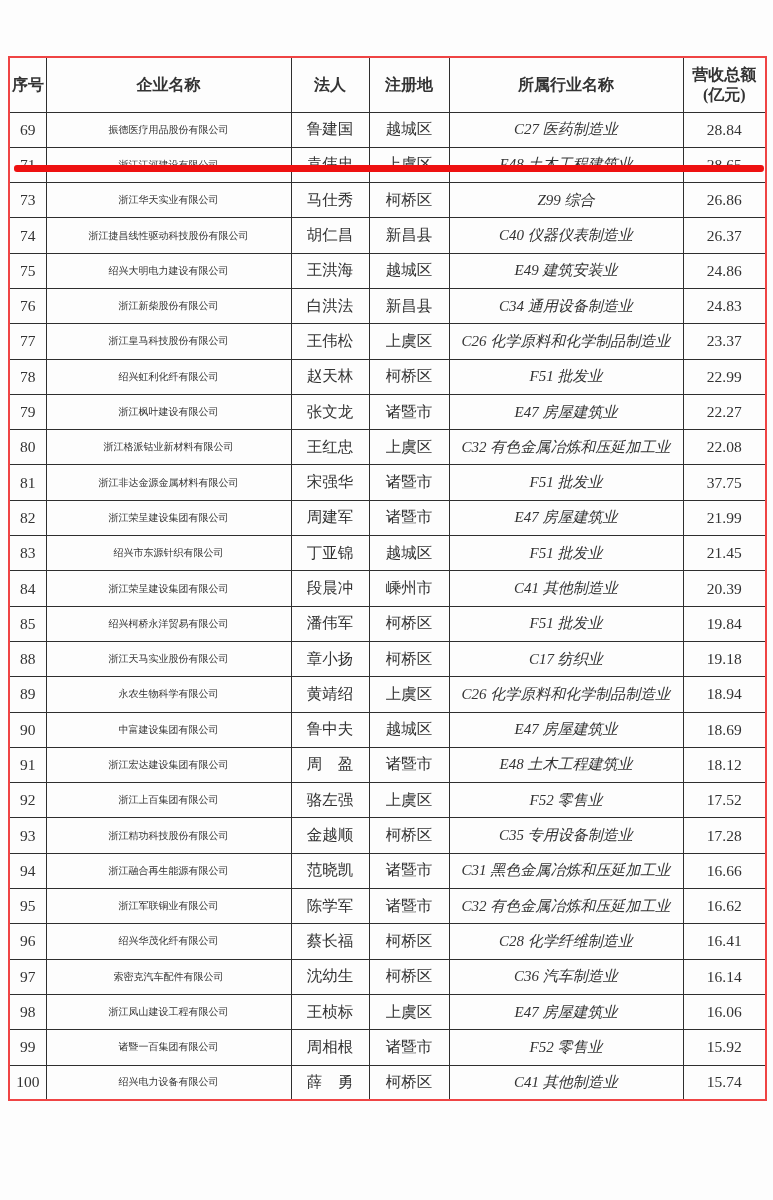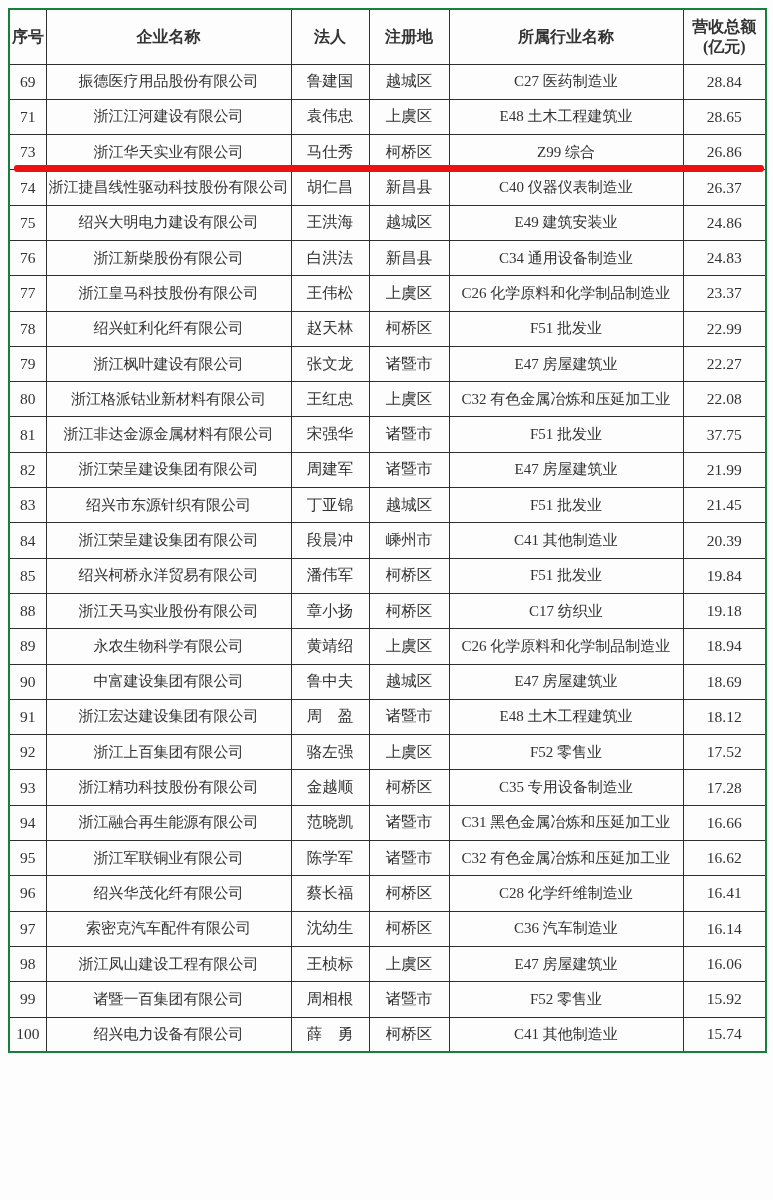--- a/index.html
+++ b/index.html
@@ -14,21 +14,22 @@
     background: #fdfdfd;
     box-sizing: border-box;
     padding: 8px 8px 0 8px;
     font-family: "Liberation Serif", "DejaVu Serif", serif;
     color: #333333;
   }
   table.ranking {
     border-collapse: collapse;
     table-layout: fixed;
     width: 757px;
-    border: 2px solid #15803d;
+    border: 2px solid #ef4444;
+    margin-top: 48px;
   }
   .ranking th, .ranking td {
     border: 1px solid #2f2f2f;
     text-align: center;
     vertical-align: middle;
     padding: 0 2px;
     overflow: hidden;
     white-space: nowrap;
     box-sizing: border-box;
   }
@@ -39,22 +40,22 @@
     font-size: 16px;
     line-height: 1.25;
   }
   .ranking td { font-size: 15.5px; }
   .col-rank     { width: 37px;  }
   .col-company  { width: 245px; }
   .col-legal    { width: 78px;  }
   .col-place    { width: 80px;  }
   .col-industry { width: 234px; }
   .col-revenue  { width: 83px;  }
-  td.cell-company  { font-size: 15px; letter-spacing: 0; }
-  td.cell-industry { font-size: 15px; }
+  td.cell-company  { font-size: 10px; letter-spacing: 0; }
+  td.cell-industry { font-size: 15px; font-style: italic; }
   .red-underline {
     position: absolute;
     left: 14px;
     width: 750px;
     height: 7px;
     background: #ee1111;
     border-radius: 3px;
     z-index: 5;
     pointer-events: none;
   }

